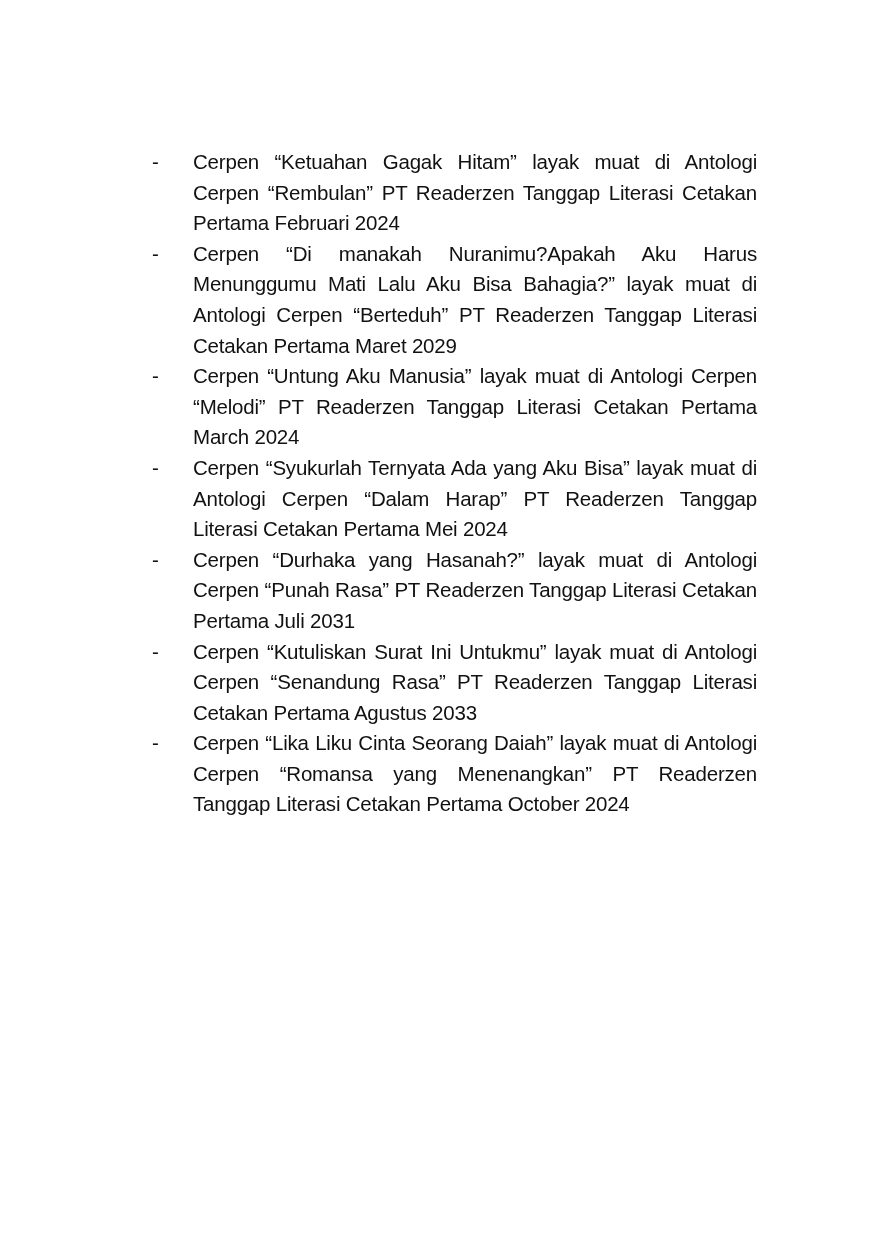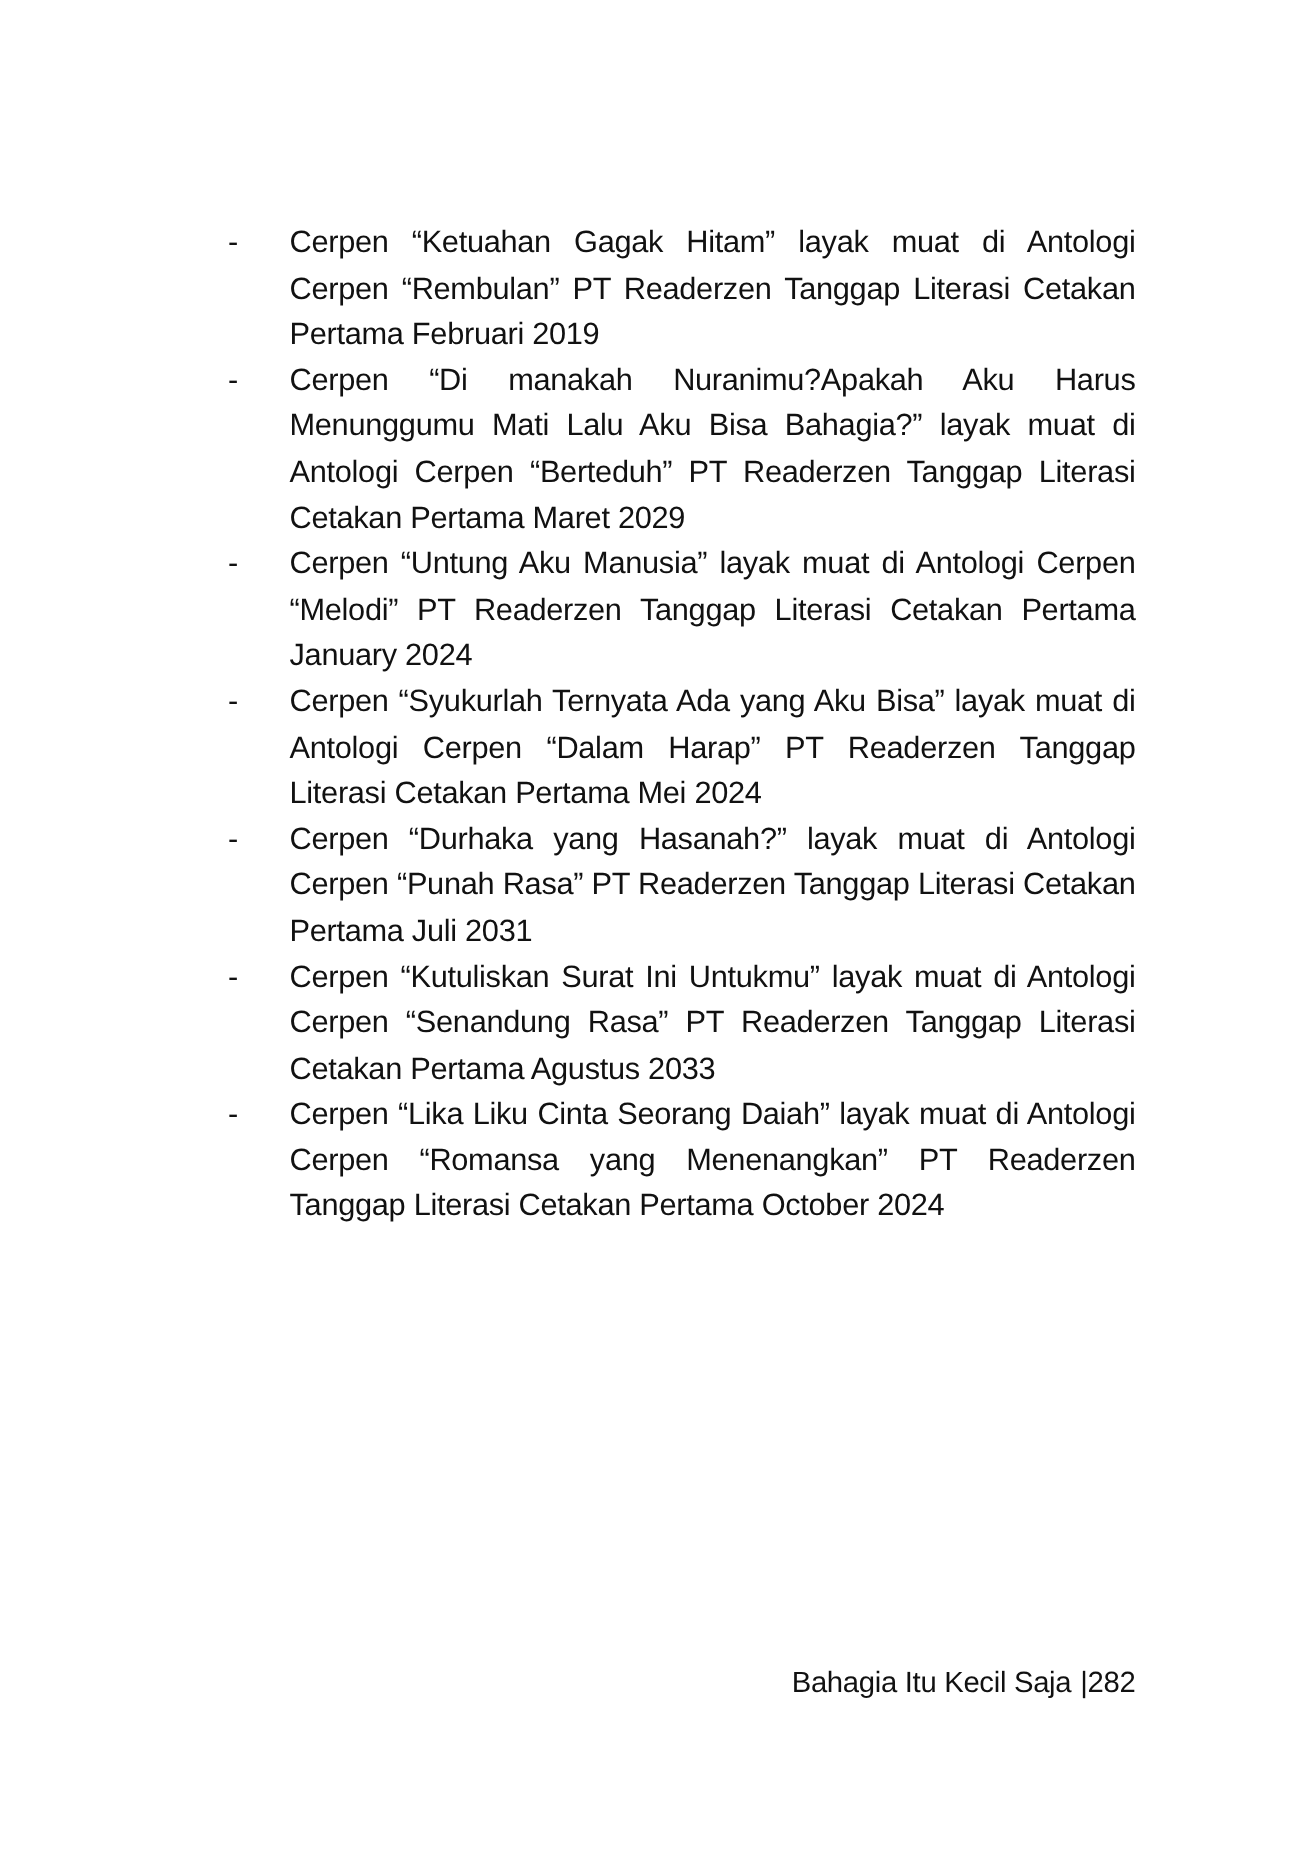--- a/index.html
+++ b/index.html
@@ -61,44 +61,41 @@
       margin-left: 6px;
     }
   </style>
 </head>
 <body>
 
 <div class="page">
   <ul class="list">
     <li class="item">
       <span class="dash">-</span>
-      <span class="text">Cerpen “Ketuahan Gagak Hitam” layak muat di Antologi Cerpen “Rembulan” PT Readerzen Tanggap Literasi Cetakan Pertama Februari 2019</span>
+      <span class="text">Cerpen “Ketuahan Gagak Hitam” layak muat di Antologi Cerpen “Rembulan” PT Readerzen Tanggap Literasi Cetakan Pertama Februari 2024</span>
     </li>
     <li class="item">
       <span class="dash">-</span>
       <span class="text">Cerpen “Di manakah Nuranimu?Apakah Aku Harus Menunggumu Mati Lalu Aku Bisa Bahagia?” layak muat di Antologi Cerpen “Berteduh” PT Readerzen Tanggap Literasi Cetakan Pertama Maret 2029</span>
     </li>
     <li class="item">
       <span class="dash">-</span>
-      <span class="text">Cerpen “Untung Aku Manusia” layak muat di Antologi Cerpen “Melodi” PT Readerzen Tanggap Literasi Cetakan Pertama January 2024</span>
+      <span class="text">Cerpen “Untung Aku Manusia” layak muat di Antologi Cerpen “Melodi” PT Readerzen Tanggap Literasi Cetakan Pertama March 2024</span>
     </li>
     <li class="item">
       <span class="dash">-</span>
       <span class="text">Cerpen “Syukurlah Ternyata Ada yang Aku Bisa” layak muat di Antologi Cerpen “Dalam Harap” PT Readerzen Tanggap Literasi Cetakan Pertama Mei 2024</span>
     </li>
     <li class="item">
       <span class="dash">-</span>
       <span class="text">Cerpen “Durhaka yang Hasanah?” layak muat di Antologi Cerpen “Punah Rasa” PT Readerzen Tanggap Literasi Cetakan Pertama Juli 2031</span>
     </li>
     <li class="item">
       <span class="dash">-</span>
       <span class="text">Cerpen “Kutuliskan Surat Ini Untukmu” layak muat di Antologi Cerpen “Senandung Rasa” PT Readerzen Tanggap Literasi Cetakan Pertama Agustus 2033</span>
     </li>
     <li class="item">
       <span class="dash">-</span>
       <span class="text">Cerpen “Lika Liku Cinta Seorang Daiah” layak muat di Antologi Cerpen “Romansa yang Menenangkan” PT Readerzen Tanggap Literasi Cetakan Pertama October 2024</span>
     </li>
   </ul>
 
-  <div class="footer">
-    <span>Bahagia Itu Kecil Saja</span><span class="sep">|</span><span>282</span>
-  </div>
 </div>
 
 </body></html>

